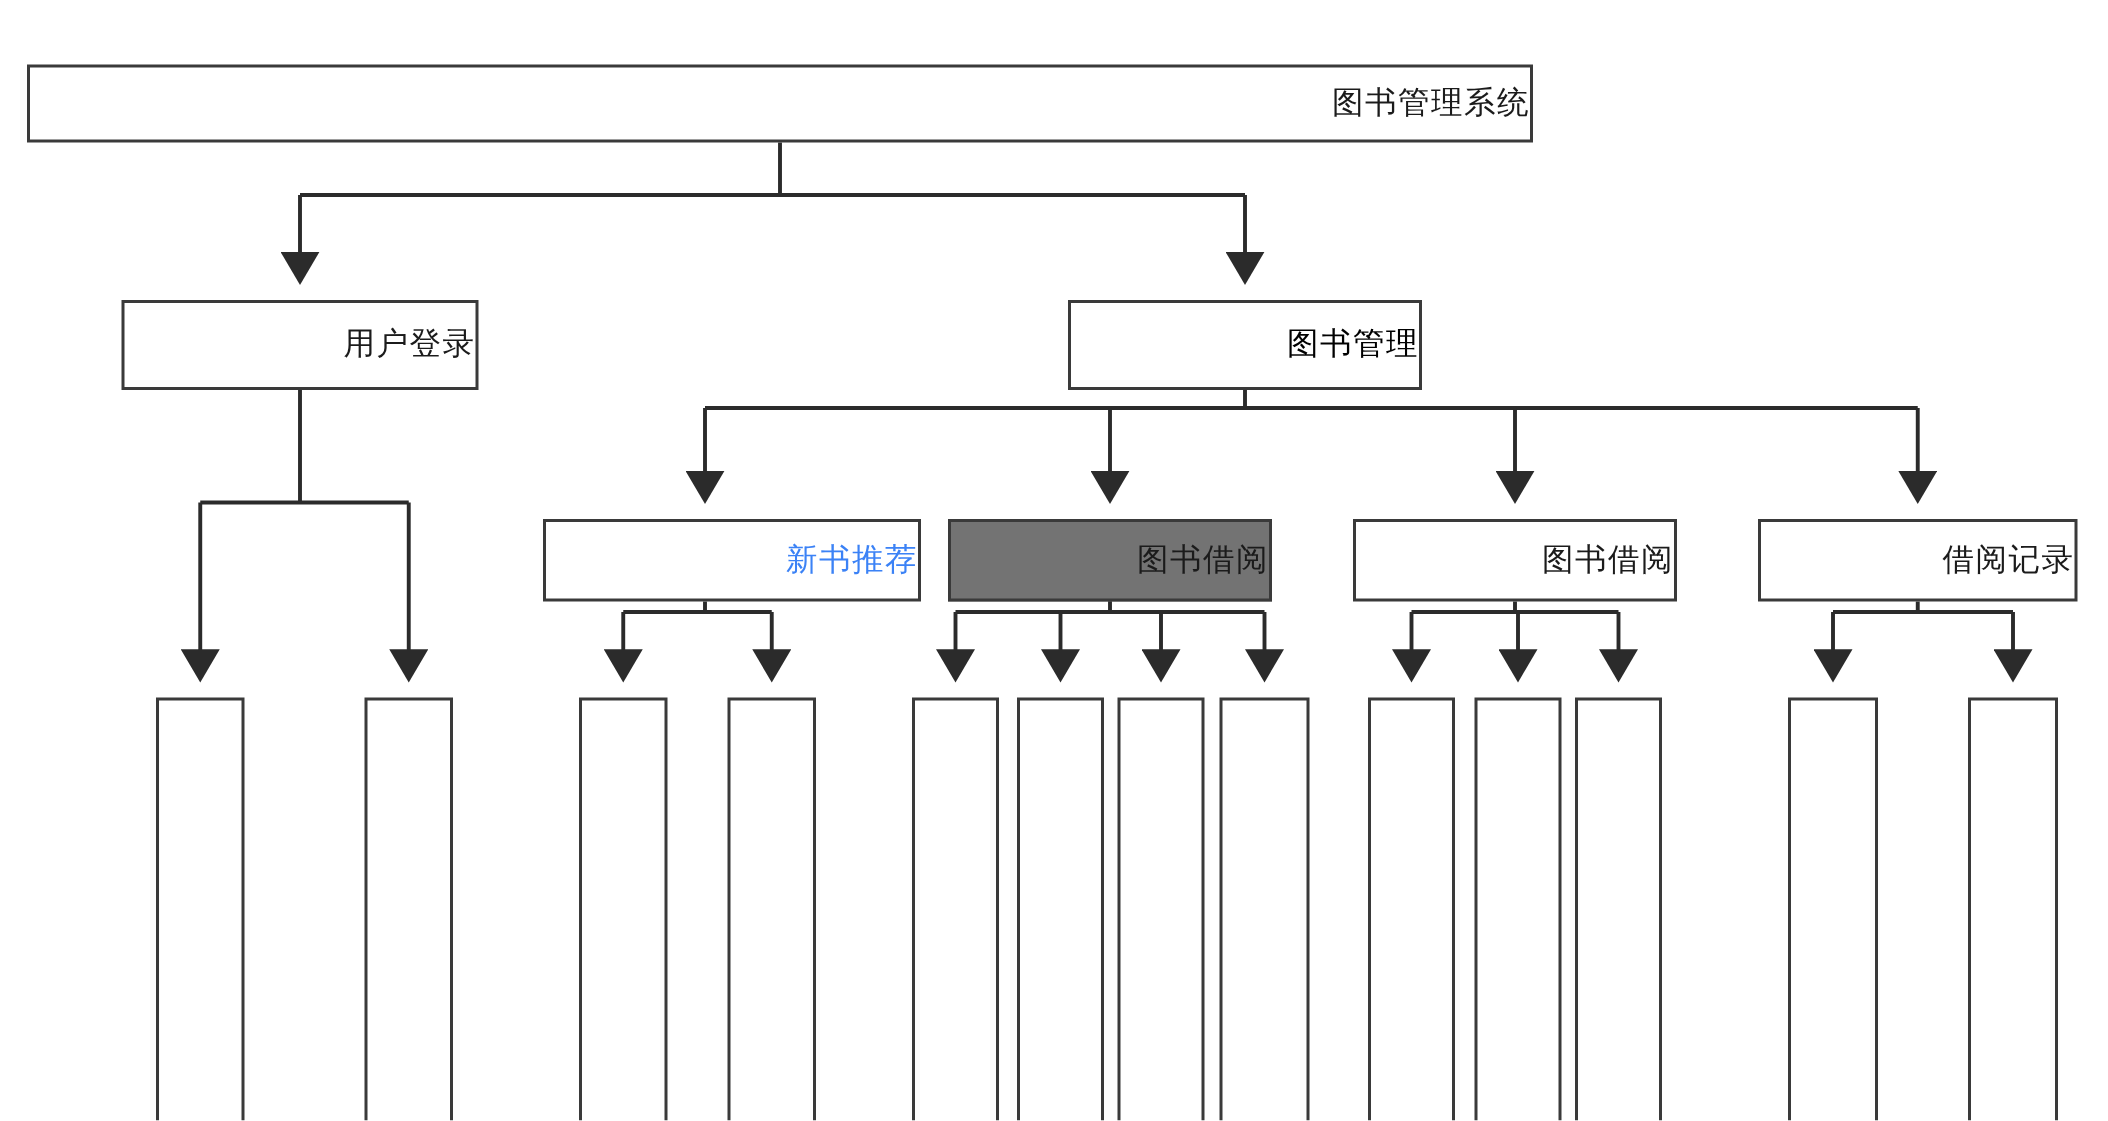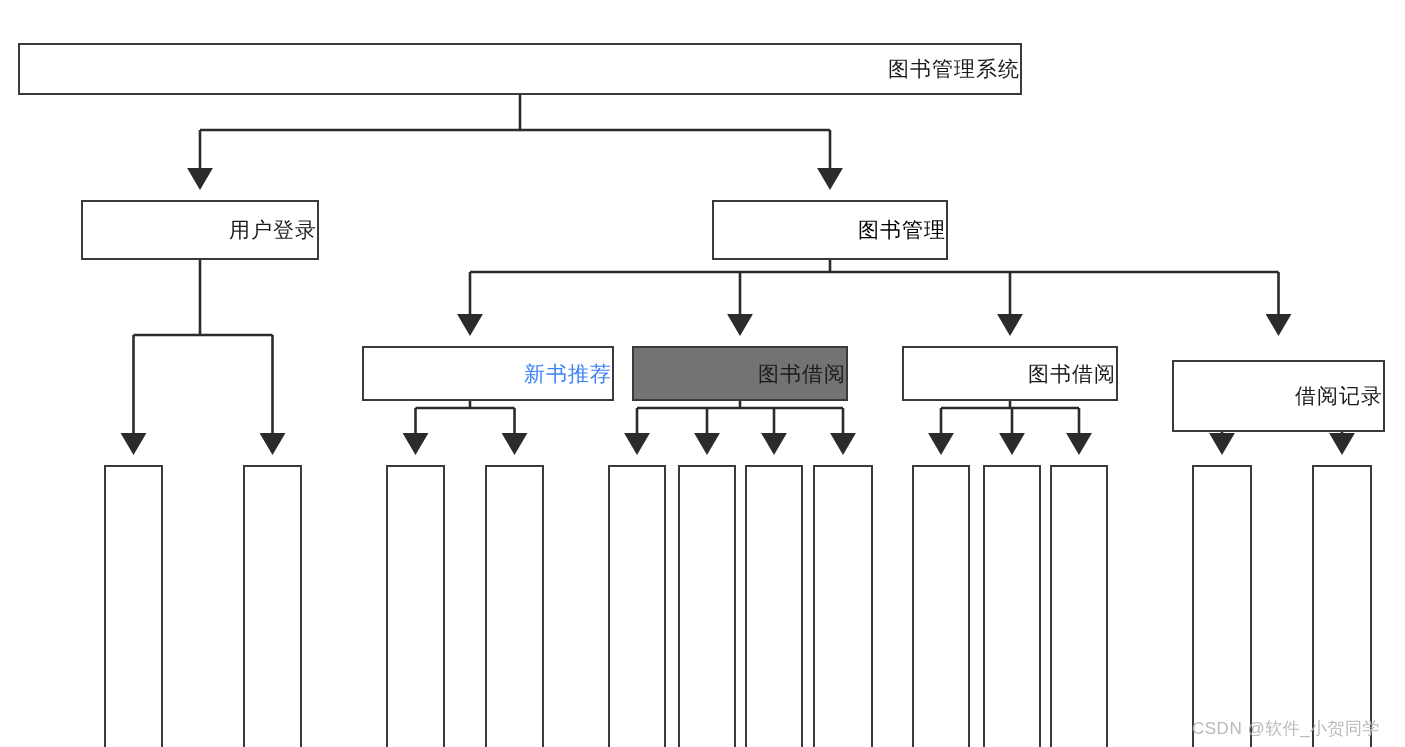--- a/index.html
+++ b/index.html
@@ -122,21 +122,21 @@
       </div>
       <div class="node h" style="left: 362px; top: 318px; width: 252px; height: 55px; border-color: rgb(58, 58, 58); background: rgb(255, 255, 255); color: #3b82f6;">
         <span>新书推荐</span>
       </div>
       <div class="node h" style="left: 632px; top: 318px; width: 216px; height: 55px; border-color: rgb(58, 58, 58); background: #737373; color: rgb(27, 27, 27);">
         <span>图书借阅</span>
       </div>
       <div class="node h" style="left: 902px; top: 318px; width: 216px; height: 55px; border-color: rgb(58, 58, 58); background: rgb(255, 255, 255); color: rgb(27, 27, 27);">
         <span>图书借阅</span>
       </div>
-      <div class="node h" style="left: 1172px; top: 332px; width: 213px; height: 72px; border-color: rgb(58, 58, 58); background: rgb(255, 255, 255); color: rgb(27, 27, 27);">
+      <div class="node h" style="left: 1172px; top: 318px; width: 213px; height: 55px; border-color: rgb(58, 58, 58); background: rgb(255, 255, 255); color: rgb(27, 27, 27);">
         <span>借阅记录</span>
       </div>
       <div class="node v" style="left: 104px; top: 437px; width: 59px; height: 298px; border-color: rgb(58, 58, 58); background: rgb(255, 255, 255); color: rgb(27, 27, 27);">
         <span class="vtext">用户登录</span>
       </div>
       <div class="node v" style="left: 243px; top: 437px; width: 59px; height: 298px; border-color: rgb(58, 58, 58); background: rgb(255, 255, 255); color: rgb(27, 27, 27);">
         <span class="vtext">注销登录</span>
       </div>
       <div class="node v" style="left: 386px; top: 437px; width: 59px; height: 298px; border-color: rgb(58, 58, 58); background: rgb(255, 255, 255); color: rgb(27, 27, 27);">
         <span class="vtext">查询图书</span>
@@ -166,15 +166,14 @@
         <span class="vtext">确认归还（管理员）</span>
       </div>
       <div class="node v" style="left: 1192px; top: 437px; width: 60px; height: 298px; border-color: rgb(58, 58, 58); background: rgb(255, 255, 255); color: rgb(27, 27, 27);">
         <span class="vtext">新增借阅记录</span>
       </div>
       <div class="node v" style="left: 1312px; top: 437px; width: 60px; height: 298px; border-color: rgb(58, 58, 58); background: rgb(255, 255, 255); color: rgb(27, 27, 27);">
         <span class="vtext">查询借阅记录</span>
       </div>
     </div>
 
-  <div class="watermark" style="left: 1192px; top: 717px; color: rgb(185, 185, 185);">CSDN @软件_小贺同学</div>
 
 </div>
 
 </body></html>

